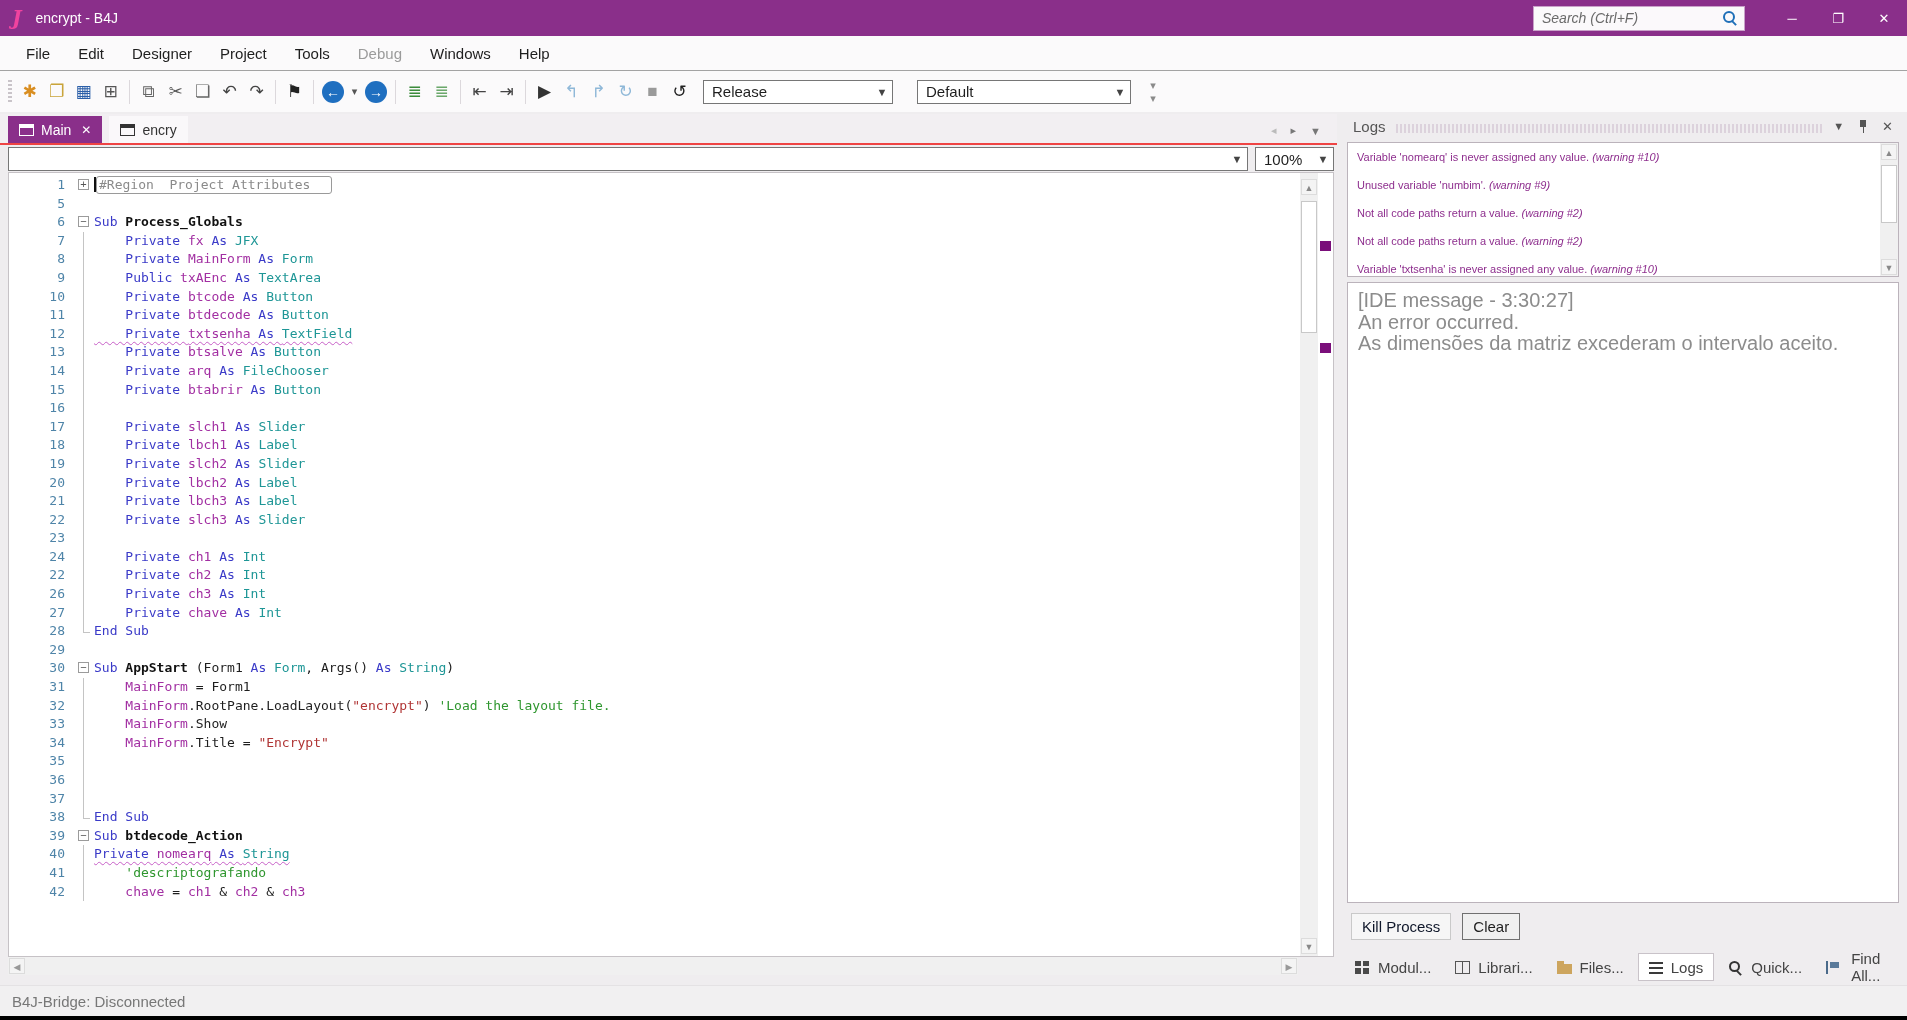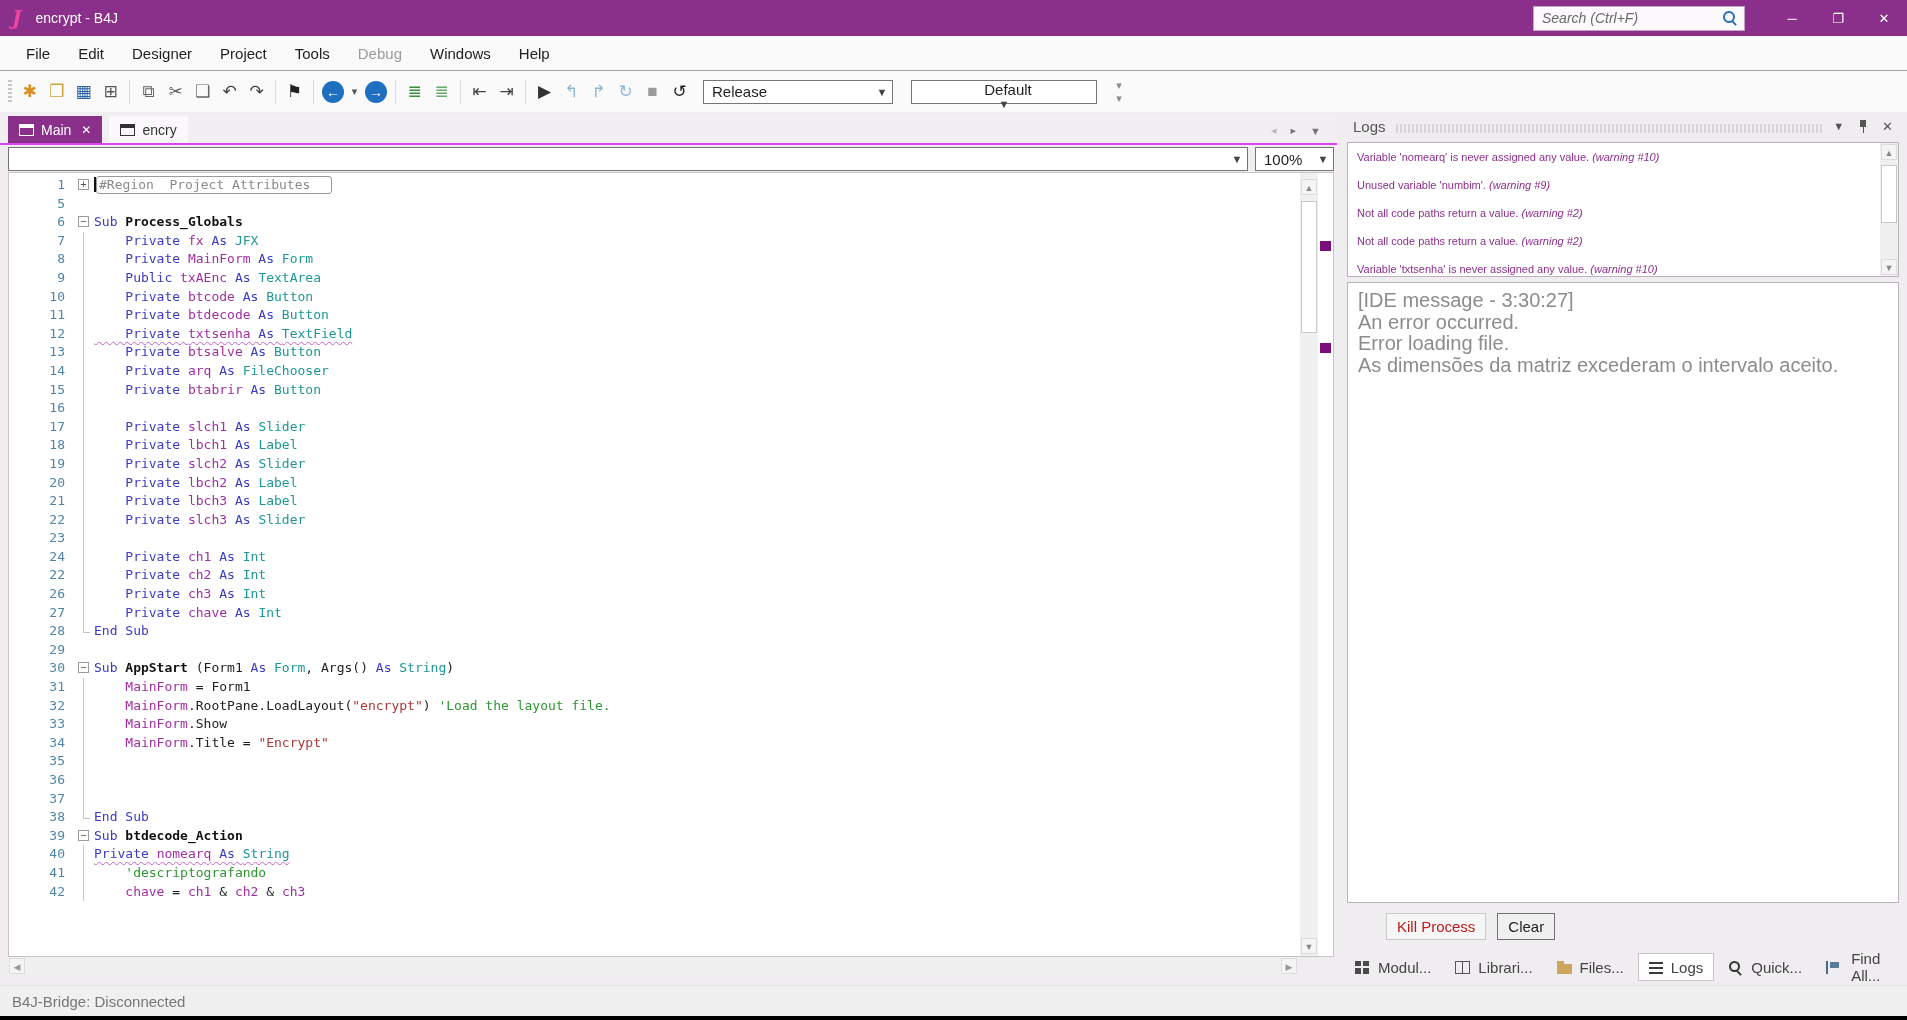--- a/index.html
+++ b/index.html
@@ -28,26 +28,26 @@
   .toolbar{position:absolute;top:71px;left:0;right:0;height:41px;background:#FBFAFB;display:flex;align-items:center;padding-left:8px;}
   .tb-grip{width:4px;height:24px;margin-right:4px;background:repeating-linear-gradient(#C9C4C9 0 2px,transparent 2px 4px);}
   .tb-icon{width:27px;height:26px;display:flex;align-items:center;justify-content:center;font-size:17px;}
   .tb-icon.narrow{width:15px;font-size:11px;}
   .tb-circle{width:22px;height:22px;margin:0 3px;border-radius:50%;background:#1F6FC0;color:#fff;display:flex;align-items:center;justify-content:center;font-size:14px;font-weight:bold;}
   .tb-sep{width:1px;height:24px;background:#DCD8DC;margin:0 5px;}
   .combo{height:24px;border:1px solid #767676;background:#fff;display:flex;align-items:center;box-sizing:border-box;}
   .combo .cval{flex:1;padding-left:8px;color:#1e1e1e;}
   .combo .carr{width:20px;text-align:center;color:#444;font-size:11px;}
   .tb-combo1{width:190px;margin-left:10px;}
-  .tb-combo2{width:186px;margin-left:18px;flex-direction:column;}
+  .tb-combo2{width:214px;margin-left:24px;}
   .tb-overflow{margin-left:14px;color:#8a8a8a;font-size:11px;width:16px;text-align:center;}
 
   
   .left-col{position:absolute;left:0;top:112px;width:1337px;height:873px;}
-  .tabstrip{position:absolute;top:2px;left:0;right:0;height:29px;background:#F2EFF2;border-bottom:2px solid #d946ef;display:flex;align-items:flex-end;}
+  .tabstrip{position:absolute;top:2px;left:0;right:0;height:29px;background:#F2EFF2;border-bottom:2px solid #ef4444;display:flex;align-items:flex-end;}
   .tab{height:27px;display:flex;align-items:center;padding:0 11px;margin-left:0;gap:7px;font-size:14px;}
   .tab.active{background:#8A2F8A;color:#fff;margin-left:8px;}
   .tab.inactive{background:#FAF8FA;color:#333;margin-left:7px;}
   .tab .tclose{font-size:12px;margin-left:3px;}
   .winic{width:15px;height:12px;border:1px solid currentColor;position:relative;box-sizing:border-box;flex:none;}
   .winic::before{content:"";position:absolute;left:0;right:0;top:0;height:3px;background:currentColor;}
   .strip-ctl{margin-left:auto;display:flex;align-items:center;gap:14px;margin-right:16px;margin-bottom:6px;font-size:11px;}
   .strip-ctl .dis{color:#BBB;}
   .strip-ctl .en{color:#777;}
 
@@ -99,21 +99,21 @@
   .warn-row{height:28px;line-height:28px;padding-left:9px;color:#8E2F8E;font-size:11px;white-space:nowrap;}
   .wtag{font-style:italic;}
   .wscroll{position:absolute;right:0;top:0;bottom:0;width:18px;background:#F0F0F0;}
   .wthumb{position:absolute;left:1px;right:1px;top:22px;height:58px;background:#fff;border:1px solid #C8C8C8;box-sizing:border-box;}
 
   .msgbox{position:absolute;top:170px;left:4px;right:2px;bottom:82px;background:#fff;border:1px solid #BBB3BB;
           color:#8C8C8C;font-size:20px;line-height:21.5px;padding:7px 10px;box-sizing:border-box;}
 
   .logbuttons{position:absolute;left:8px;top:801px;display:flex;gap:11px;}
   .lbtn{height:27px;display:flex;align-items:center;padding:0 10px;font-size:15px;box-sizing:border-box;}
-  .lbtn.disabled{border:1px solid #C9C9C9;background:#F6F6F6;color:#b91c1c;margin-left:35px;}
+  .lbtn.disabled{border:1px solid #C9C9C9;background:#F6F6F6;color:#0f172a;}
   .lbtn.normal{border:1px solid #707070;background:#F0F0F0;color:#1e1e1e;}
 
   .btabs{position:absolute;left:0;right:0;top:840px;height:30px;display:flex;align-items:center;gap:4px;padding-left:2px;}
   .btab{display:flex;align-items:center;gap:8px;padding:0 10px;height:28px;color:#444;font-size:15px;}
   .btab.active{background:#fff;border:1px solid #C9C3C9;box-sizing:border-box;}
   .bt-ic{width:15px;height:13px;position:relative;flex:none;}
   .bt-modules{background:
       linear-gradient(#4A4A4A,#4A4A4A) 0 0/6px 5px no-repeat,
       linear-gradient(#4A4A4A,#4A4A4A) 8px 0/6px 5px no-repeat,
       linear-gradient(#4A4A4A,#4A4A4A) 0 7px/6px 6px no-repeat,
@@ -317,21 +317,20 @@
       <div class="wscroll">
         <div class="varrow va-up" style="top:1px;">▲</div>
         <div class="wthumb"></div>
         <div class="varrow va-dn" style="bottom:1px;">▼</div>
       </div>
     </div>
 
     <div class="msgbox" id="msgbox">
         <div>[IDE message - 3:30:27]</div>
         <div>An error occurred.</div>
-        <div>Error loading file.</div>
         <div>As dimensões da matriz excederam o intervalo aceito.</div>
       </div>
 
     <div class="logbuttons">
       <div class="lbtn disabled">Kill Process</div>
       <div class="lbtn normal">Clear</div>
     </div>
 
     <div class="btabs" id="btabs">
         <div class="btab">

